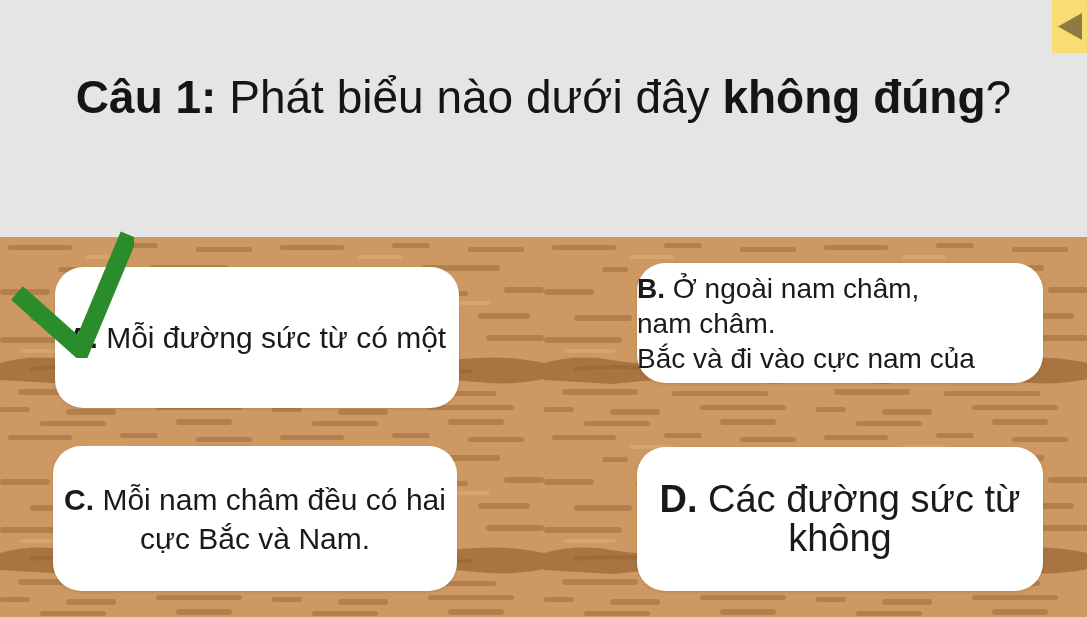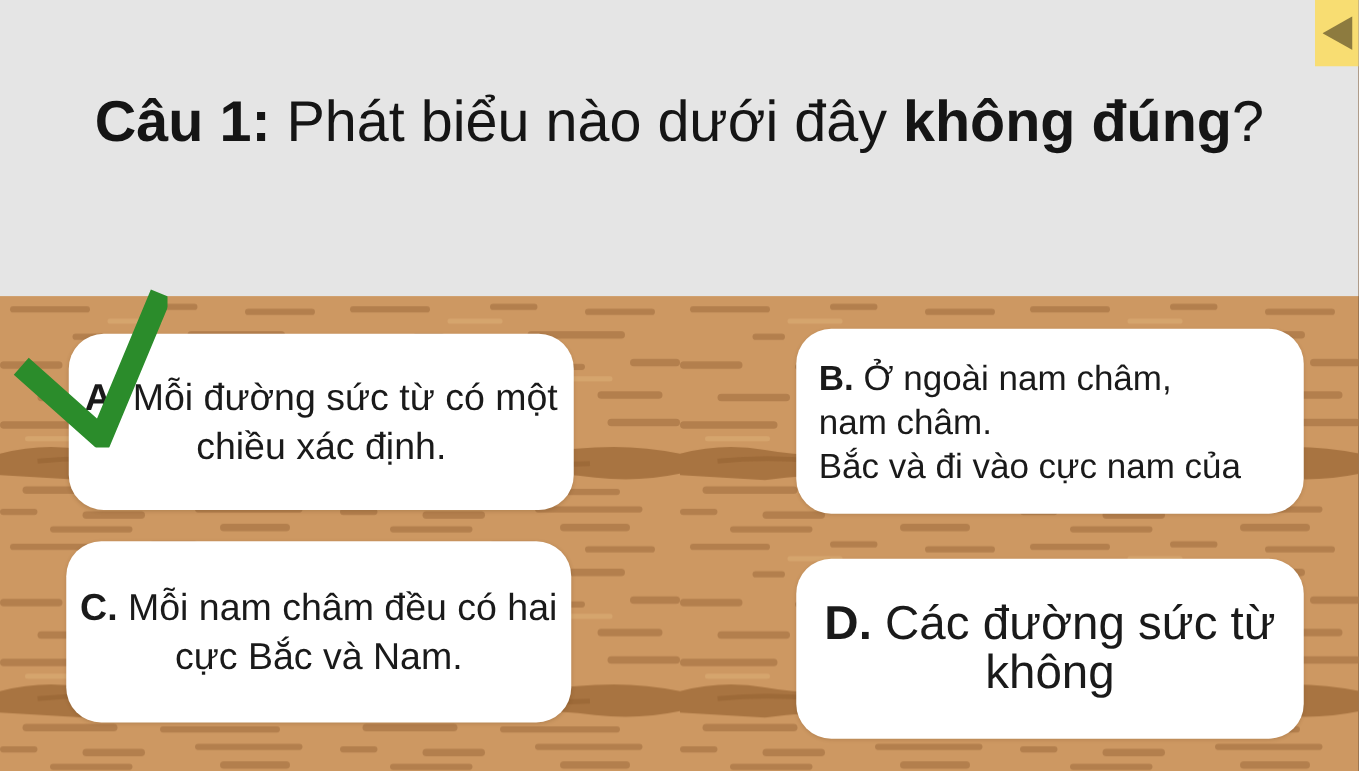--- a/index.html
+++ b/index.html
@@ -50,22 +50,22 @@
     display:flex;
     flex-direction:column;
     justify-content:center;
     color:#1a1a1a;
     box-shadow:0 1px 3px rgba(90,55,20,.18);
     cursor:pointer;
   }
   .card p{margin:0;}
   .card .line{display:block;}
   .card-a{left:55px;top:30px;width:404px;height:141px;text-align:center;font-size:30px;line-height:39px;}
-  .card-b{left:637px;top:26px;width:406px;height:148px;text-align:left;font-size:28px;line-height:35px;padding-left:18px;box-sizing:border-box;}
-  .card-c{left:53px;top:196px;width:404px;height:145px;text-align:center;font-size:30px;line-height:39px;}
+  .card-b{left:637px;top:26px;width:406px;height:120px;text-align:left;font-size:28px;line-height:35px;box-sizing:border-box;}
+  .card-c{left:53px;top:209px;width:404px;height:145px;text-align:center;font-size:30px;line-height:39px;}
   .card-d{left:637px;top:210px;width:406px;height:144px;text-align:center;font-size:38px;line-height:39px;}
   .card b{font-weight:700;}
   
   .check{
     position:absolute;left:10px;top:-6px;
     pointer-events:none;
   }
 </style>
 </head>
 <body>
@@ -121,21 +121,20 @@
           </g>
         </pattern>
       </defs>
       <rect width="1087" height="380" fill="#cd9862"></rect>
       <rect width="1087" height="380" fill="url(#woodp)"></rect>
     </svg>
 
     <div class="card card-a">
       <p class="answer-text">
         <span class="line"><b>A.</b> <span>Mỗi đường sức từ có một</span></span>
-        <span class="line">chiều xác định.</span>
       </p>
     </div>
 
     <div class="card card-b">
       <p class="answer-text">
         <span class="line"><b>B.</b> <span>Ở ngoài nam châm,</span></span>
         <span class="line">nam châm.</span>
         <span class="line">Bắc và đi vào cực nam của</span>
       </p>
     </div>

